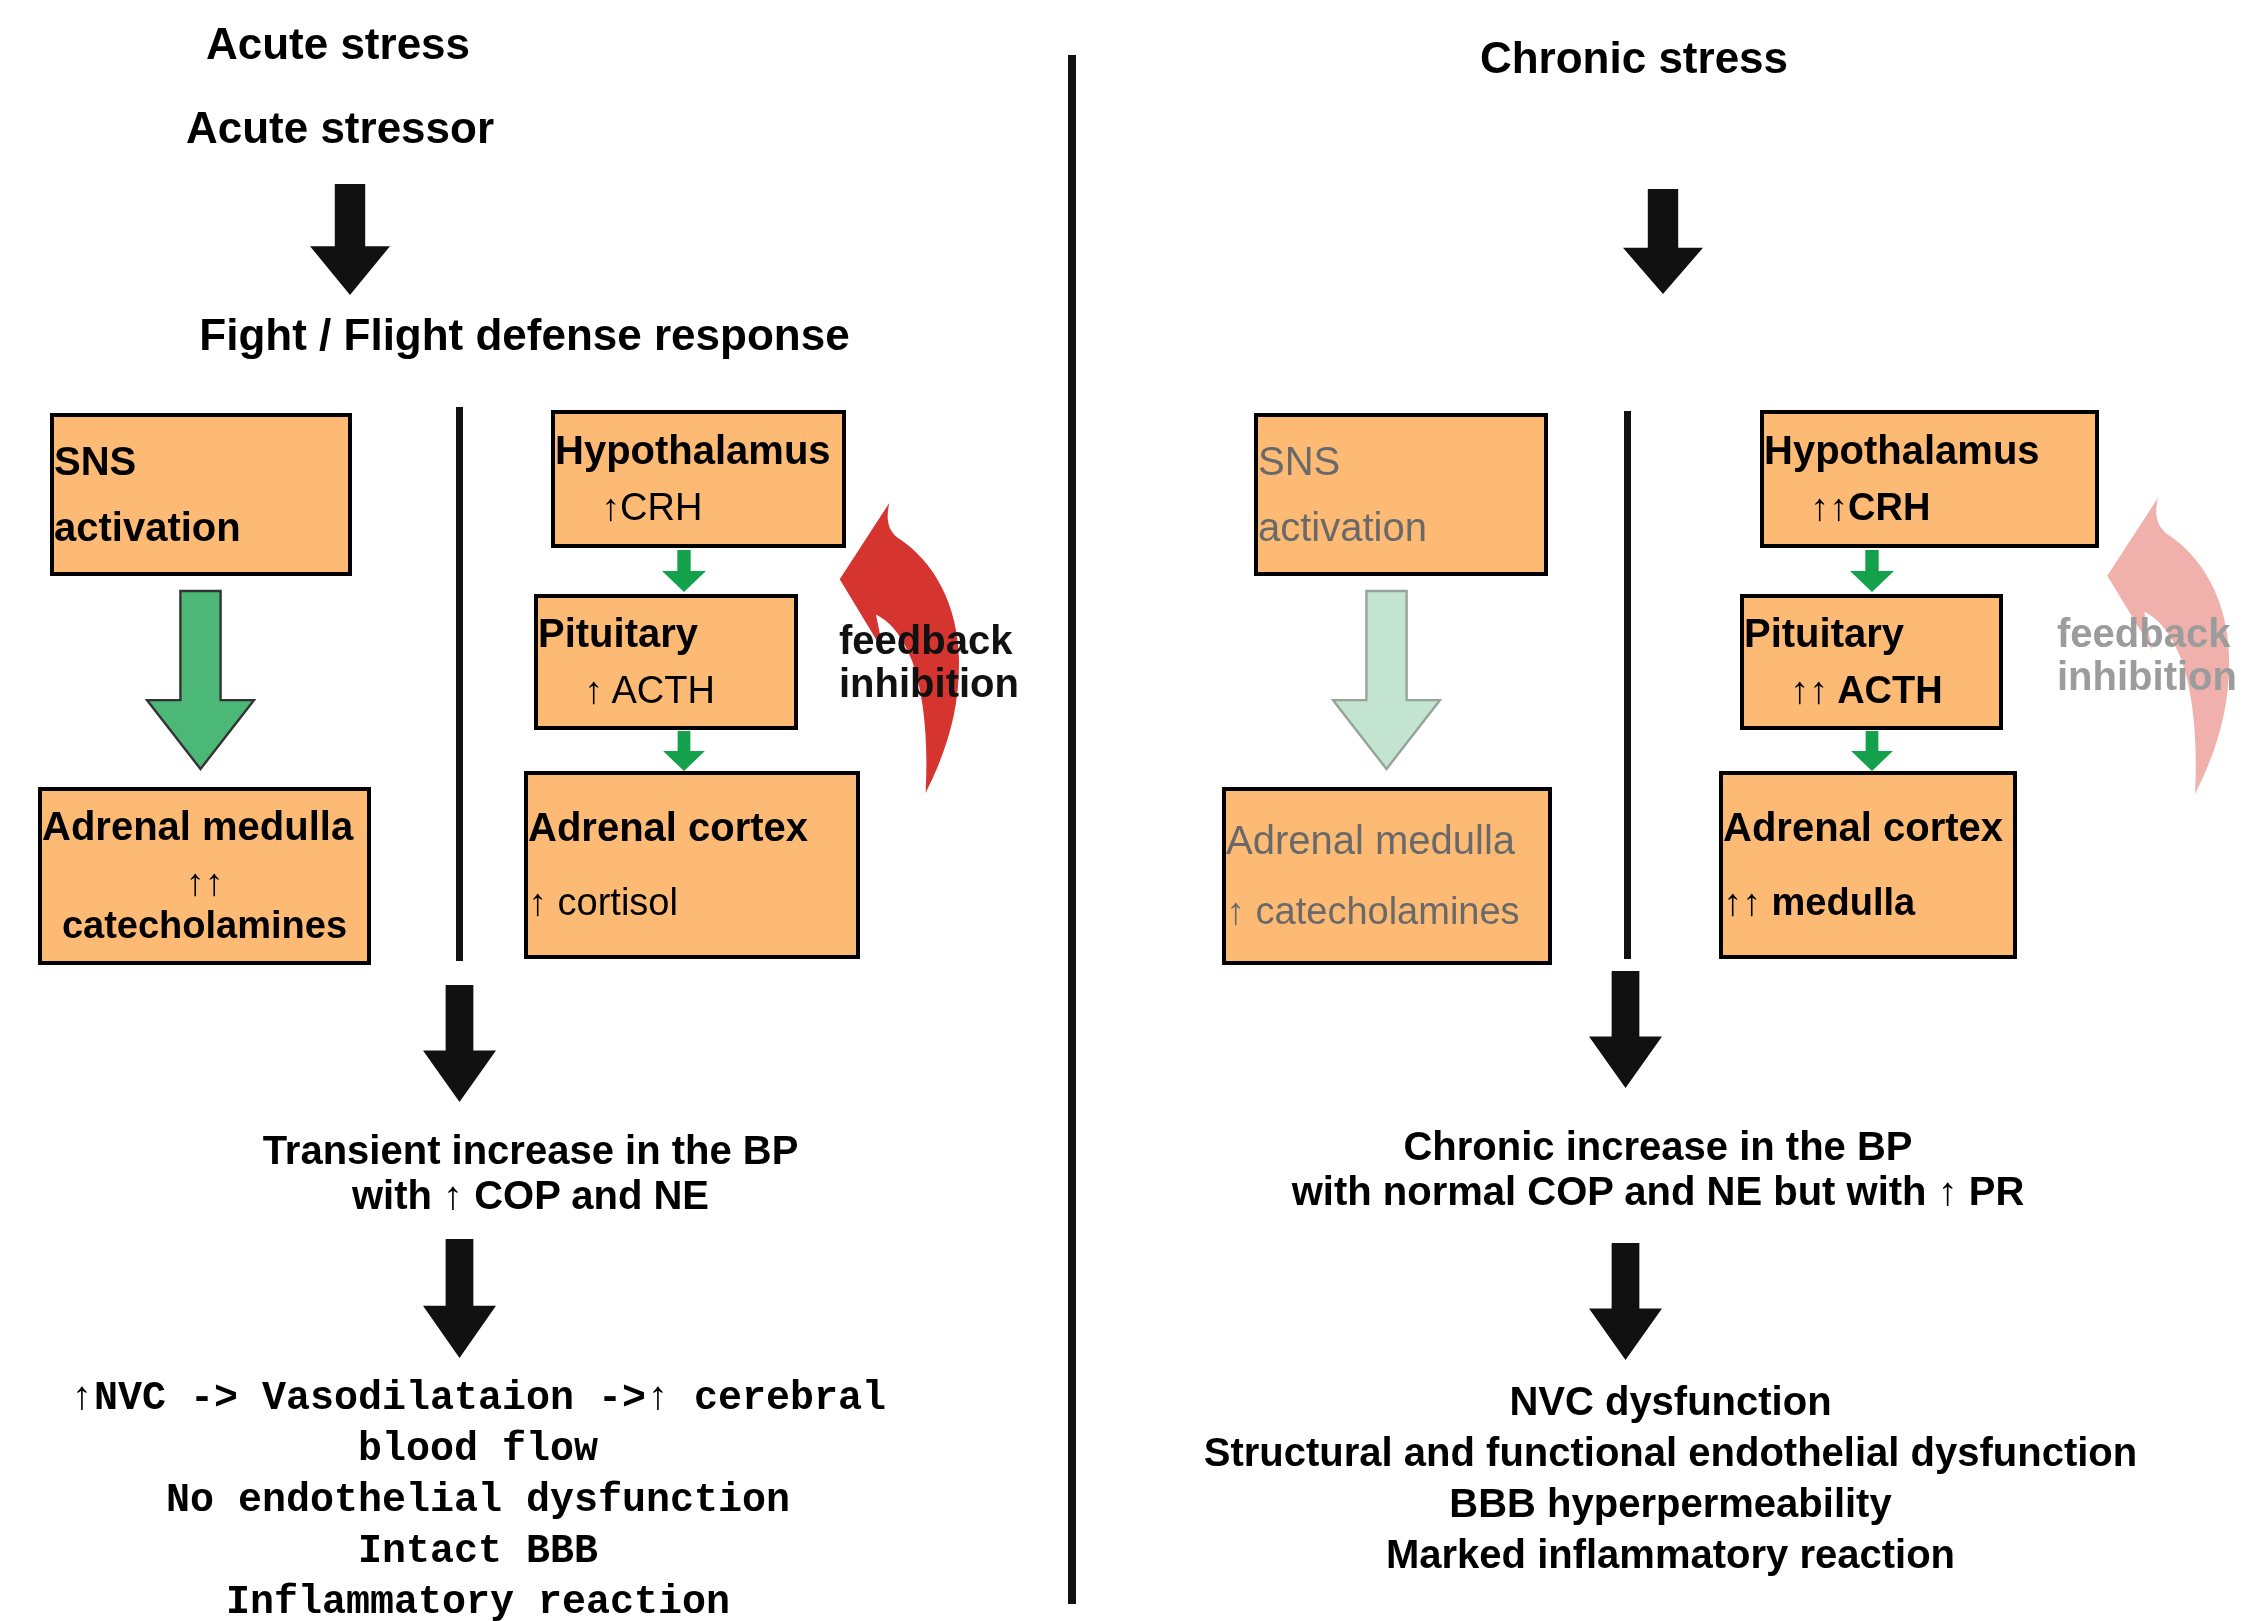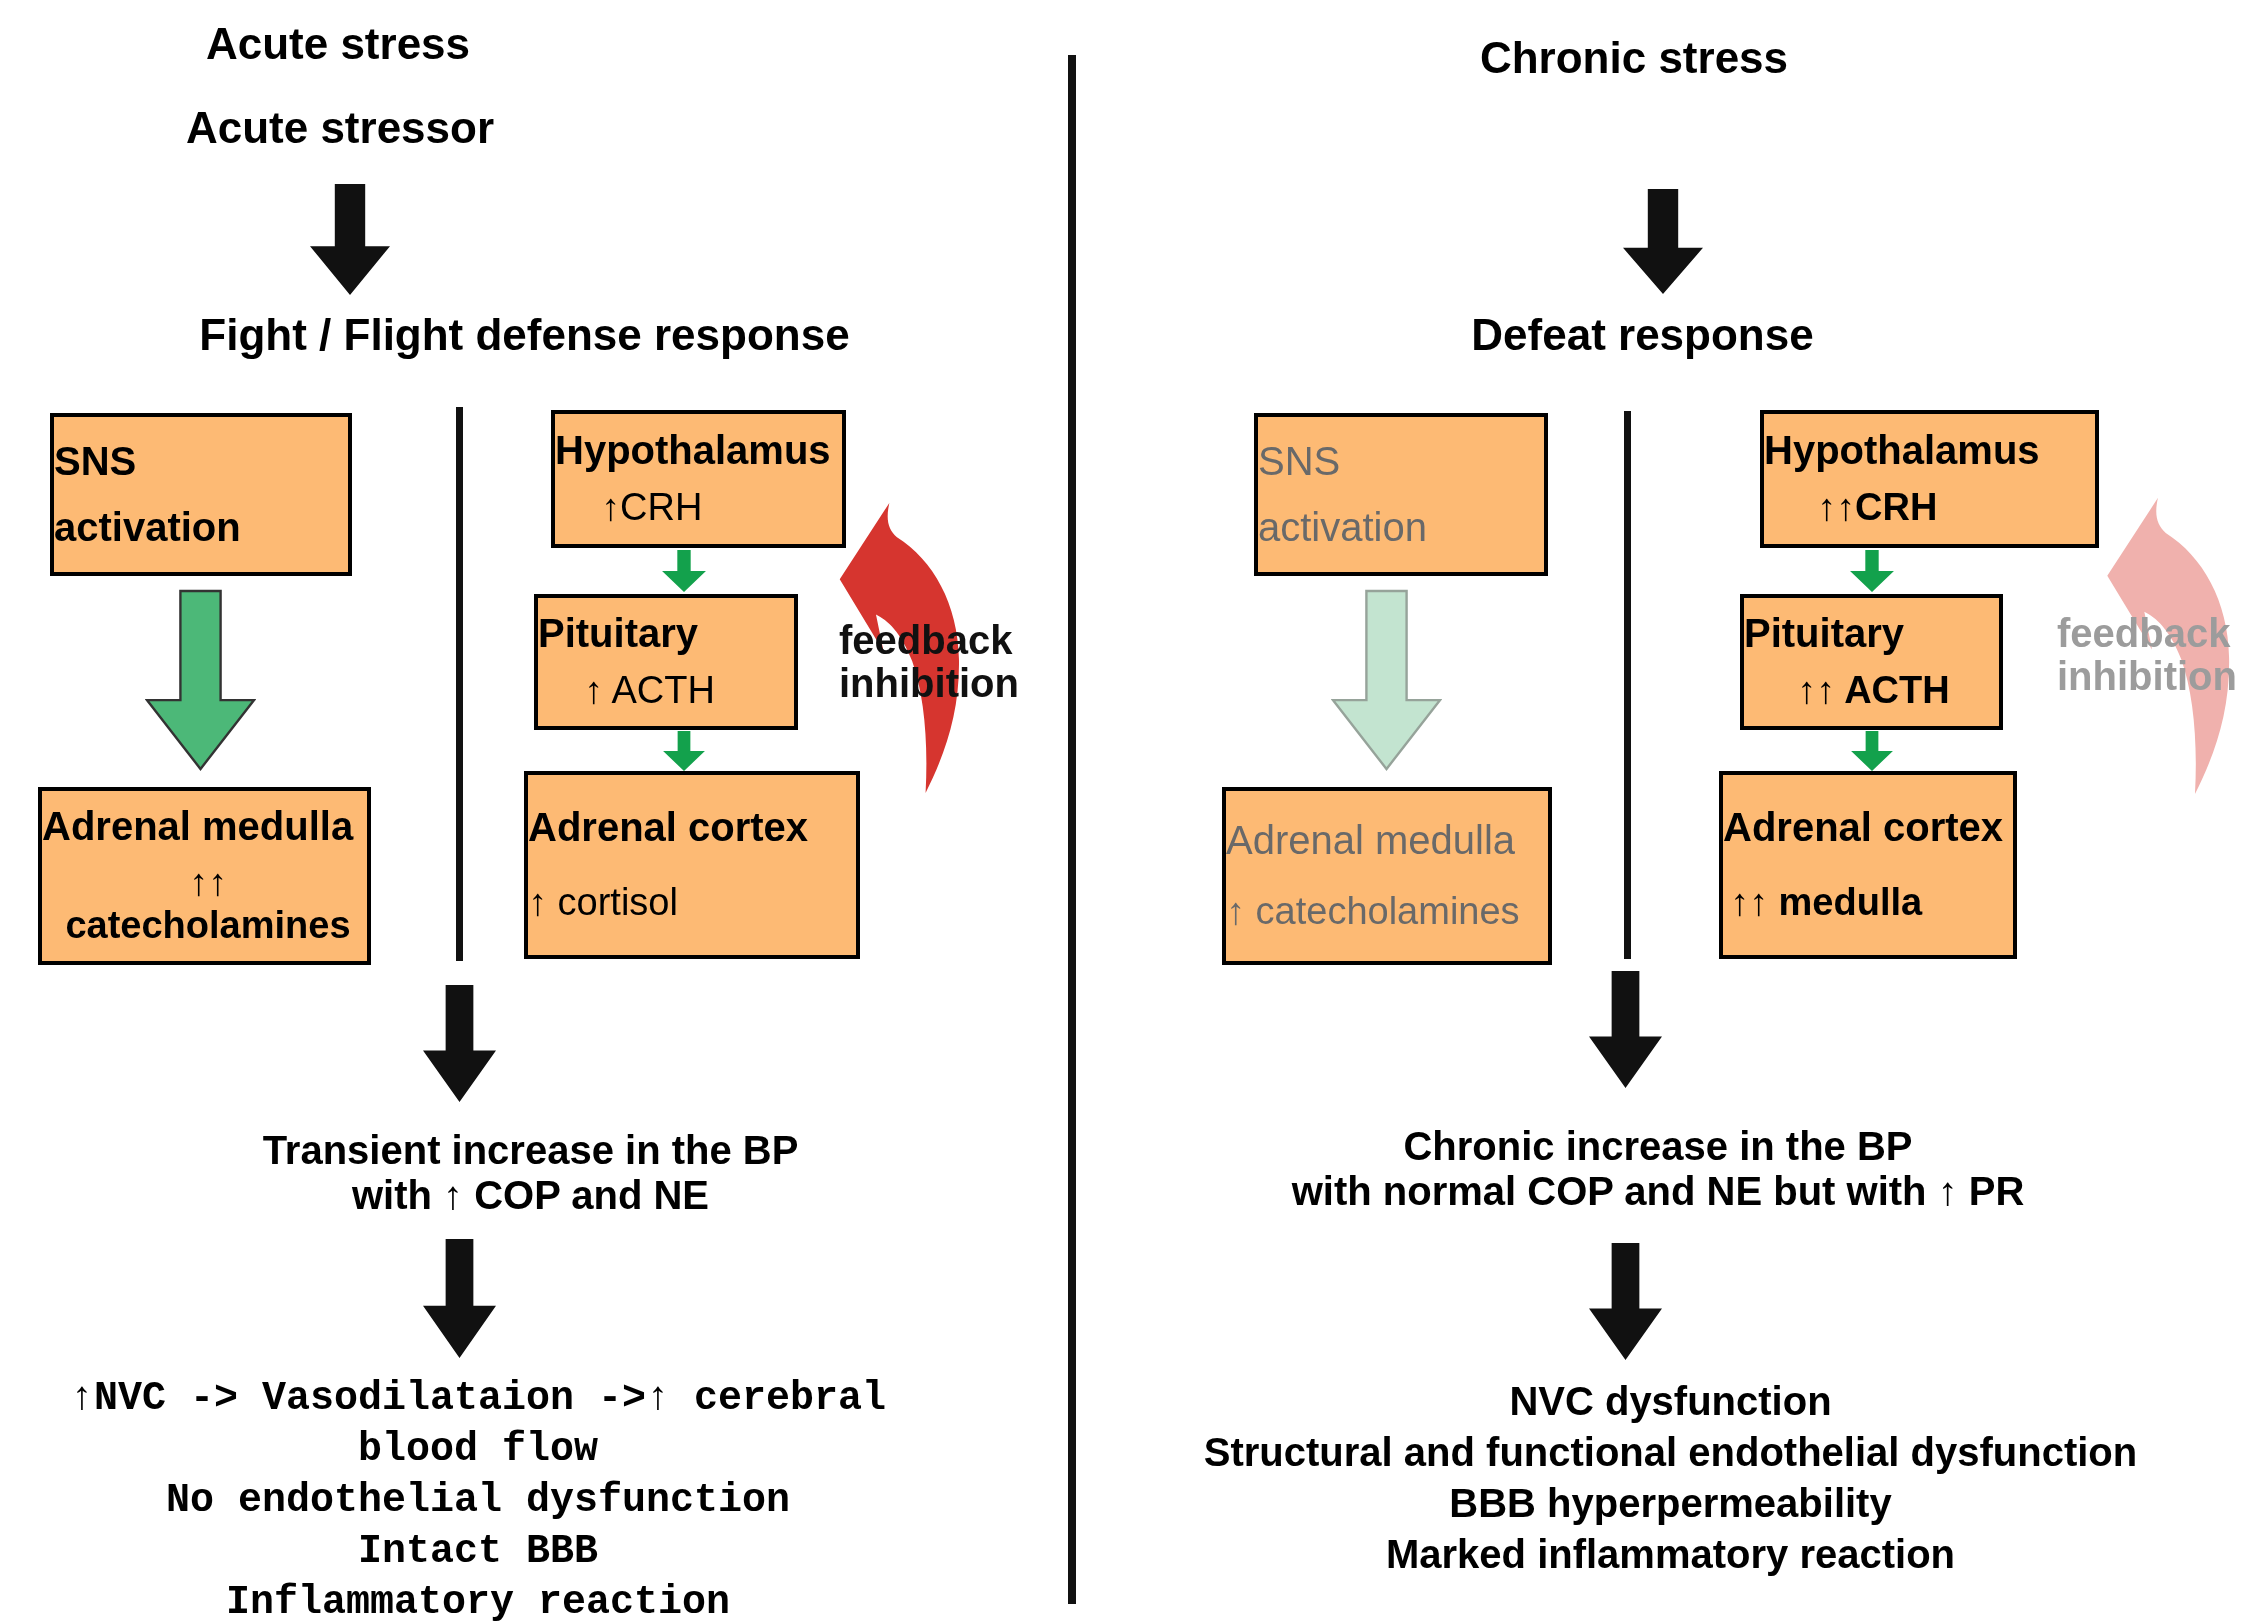--- a/index.html
+++ b/index.html
@@ -6,21 +6,21 @@
   #canvas{position:relative;width:2267px;height:1621px;background:#ffffff;overflow:hidden;
           font-family:"Liberation Sans", sans-serif;color:#000;}
   .abs{position:absolute;}
   .title{position:absolute;font-weight:bold;font-size:44px;text-align:center;white-space:nowrap;}
   .vline{position:absolute;background:#111;}
   .box{position:absolute;border:4.8px solid #000;background:#fdba74;box-sizing:border-box;
        display:flex;flex-direction:column;justify-content:space-evenly;align-items:flex-start;}
   .box .l1{font-size:40px;font-weight:bold;text-align:center;line-height:1.08;}
   .box .l2{font-size:38px;font-weight:normal;text-align:center;}
   .box .l2.offl{text-align:left;padding-left:46px;box-sizing:border-box;}
-  .box .l2.b{font-weight:bold;margin-left:7px;}
+  .box .l2.b{font-weight:bold;}
   .graybox .l1,.graybox .l2{color:#696969;font-weight:normal;}
   .blackarrow{position:absolute;background:#111;
       clip-path:polygon(31% 0,69% 0,69% 56%,100% 56%,50% 100%,0 56%,31% 56%);}
   .fbtext{position:absolute;font-weight:bold;font-size:40px;line-height:43px;z-index:6;white-space:nowrap;}
   .bptext{position:absolute;font-weight:bold;font-size:40px;line-height:45px;text-align:center;}
   .outcomes{position:absolute;font-weight:bold;font-size:40px;line-height:51px;text-align:center;}
   svg{display:block;}
   .z5{z-index:5;}
 </style>
 </head>
@@ -99,21 +99,20 @@
     <div>↑NVC -&gt; Vasodilataion -&gt;↑ cerebral blood flow</div>
     <div>No endothelial dysfunction</div>
     <div>Intact BBB</div>
     <div>Inflammatory reaction</div>
   </div>
 
   <div class="title" style="left:1347px;top:32.5px;width:574px;">Chronic stress</div>
 
   <div class="blackarrow" style="left:1623px;top:189px;width:80px;height:105px;"></div>
 
-  <div class="title" style="left:1260px;top:310px;width:765px;">Defeat response</div>
 
   <div class="vline" style="left:1624px;top:411px;width:6.7px;height:548px;"></div>
 
   <div class="box graybox" style="left:1254px;top:413px;width:294px;height:163px;">
     <div class="l1">SNS</div>
     <div class="l1">activation</div>
   </div>
 
   <svg class="abs" style="left:1331px;top:589px;" width="111" height="182" viewBox="0 0 116 190">
     <polygon points="37,2 79,2 79,116 114,116 58,188 2,116 37,116" stroke="#96a39a" stroke-width="2.5" fill="#c3e4d0"></polygon>

